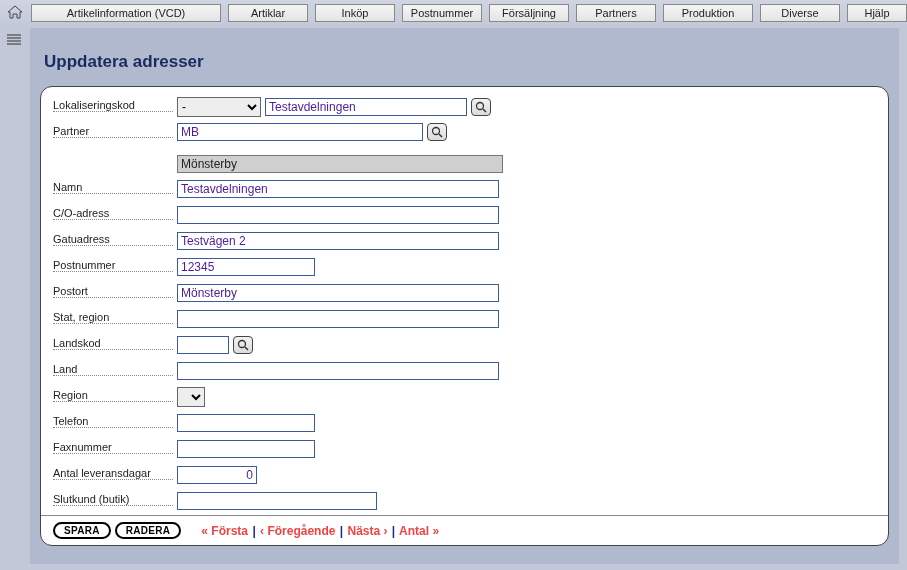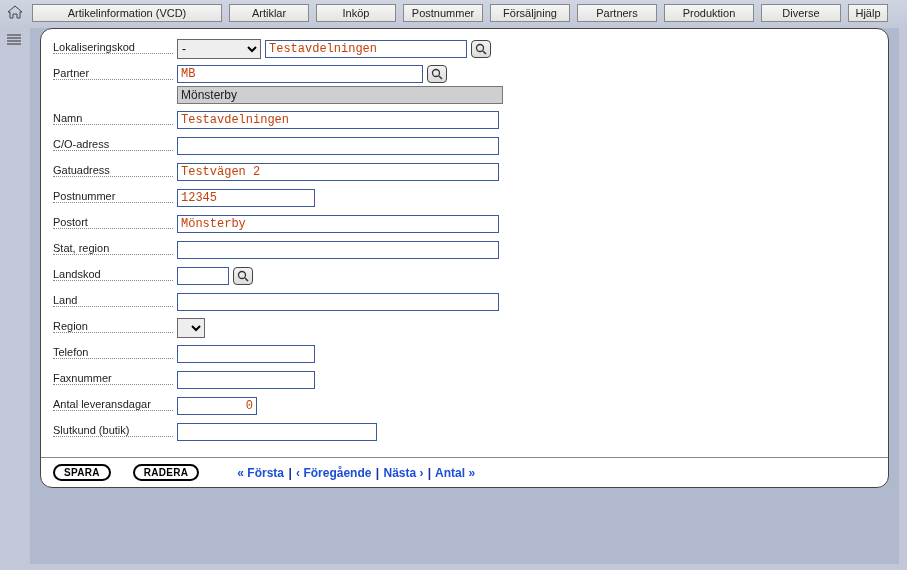--- a/index.html
+++ b/index.html
@@ -81,22 +81,22 @@
     align-self: flex-start;
     padding-top: 2px;
     margin-right: 4px;
   }
   .cell { display: flex; align-items: center; gap: 4px; }
   input.text, .readonly-box {
     border: 1px solid #3a5a9a;
     height: 18px;
     font-size: 12px;
     padding: 1px 3px;
-    font-family: Liberation Mono, monospace;
-    color: #c2410c;
+    font-family: Liberation Sans, sans-serif;
+    color: #4c1d95;
     background: #fff;
   }
   .w-med   { width: 202px; }
   .w-lg    { width: 322px; }
   .w-150   { width: 138px; }
   .w-200   { width: 200px; }
   .w-80    { width: 52px; }
   .w-40    { width: 80px; text-align: right; }
   select.drop {
     border: 1px solid #666;
@@ -123,73 +123,74 @@
     padding: 1px 3px;
     color: #222;
   }
   .footer-row {
     position: absolute;
     left: 0; right: 0; bottom: 6px;
     border-top: 1px solid #888;
     padding: 6px 12px 0 12px;
     display: flex;
     align-items: center;
-    gap: 22px;
+    gap: 4px;
   }
   .action-btn {
     border: 2px solid #000;
     border-radius: 10px;
     background: #fff;
     font-weight: bold;
     font-size: 10px;
     padding: 1px 9px;
     cursor: pointer;
     letter-spacing: 0.3px;
   }
   .nav-links {
     color: #1a2a9a;
     font-size: 12px;
     font-weight: bold;
     margin-left: 16px;
   }
-  .nav-links a { color: #1d4ed8; text-decoration: none; cursor: pointer; margin-top: 48px; }
+  .nav-links a { color: #ef4444; text-decoration: none; cursor: pointer; margin-top: 48px; }
   .nav-sep { color: #1a2a9a; margin: 0 1px; }
 </style>
 </head>
 <body>
 
 <div class="top-bg">
   <div class="home-icon">
     <svg width="16" height="14" viewBox="0 0 16 14">
         <path d="M8 1 L15 7 L13 7 L13 13 L10 13 L10 9 L6 9 L6 13 L3 13 L3 7 L1 7 Z" fill="none" stroke="#444" stroke-width="1"></path>
       </svg>
   </div>
   <div class="menu-bar">
     <div class="menu-btn wide">Artikelinformation (VCD)</div>
     <div class="menu-btn small">Artiklar</div>
     <div class="menu-btn small">Inköp</div>
     <div class="menu-btn small">Postnummer</div>
     <div class="menu-btn small">Försäljning</div>
     <div class="menu-btn small">Partners</div>
     <div class="menu-btn small" style="width:90px">Produktion</div>
     <div class="menu-btn small">Diverse</div>
-    <div class="menu-btn small" style="width:40px">Hjälp</div>
+    <div class="menu-btn small" style="width:60px">Hjälp</div>
   </div>
 </div>
 
 <div class="side-icon">
   <svg width="16" height="12" viewBox="0 0 16 12">
     <line x1="0" y1="1" x2="14" y2="1" stroke="#333" stroke-width="1"></line>
     <line x1="0" y1="4" x2="14" y2="4" stroke="#333" stroke-width="1"></line>
     <line x1="0" y1="7" x2="14" y2="7" stroke="#333" stroke-width="1"></line>
     <line x1="0" y1="10" x2="14" y2="10" stroke="#333" stroke-width="1"></line>
   </svg>
 </div>
 
 <div class="page-area">
+  <div class="page-title">Uppdatera adresser</div>
 
   <div class="form-panel">
 
     <div class="form-row">
       <div class="label">Lokaliseringskod</div>
       <div class="cell">
         <select class="drop drop-narrow">
           <option>-</option>
         </select>
         <input class="text w-med" value="Testavdelningen" style="">
@@ -198,21 +199,21 @@
               <circle cx="5" cy="5" r="3.5" fill="none" stroke="#333" stroke-width="1.3"></circle>
               <line x1="8" y1="8" x2="11" y2="11" stroke="#333" stroke-width="1.5"></line>
             </svg>
         </div>
       </div>
     </div>
 
     <div class="form-row" style="align-items:flex-start">
       <div class="label">Partner</div>
       <div>
-        <div class="cell" style="margin-bottom:3px">
+        <div class="cell" style="margin-bottom:14px">
           <input class="text" style="width: 246px;" value="MB">
           <div class="search-btn">
             <svg width="12" height="12" viewBox="0 0 12 12">
                 <circle cx="5" cy="5" r="3.5" fill="none" stroke="#333" stroke-width="1.3"></circle>
                 <line x1="8" y1="8" x2="11" y2="11" stroke="#333" stroke-width="1.5"></line>
               </svg>
           </div>
         </div>
         <div class="readonly-grey">Mönsterby</div>
       </div>

